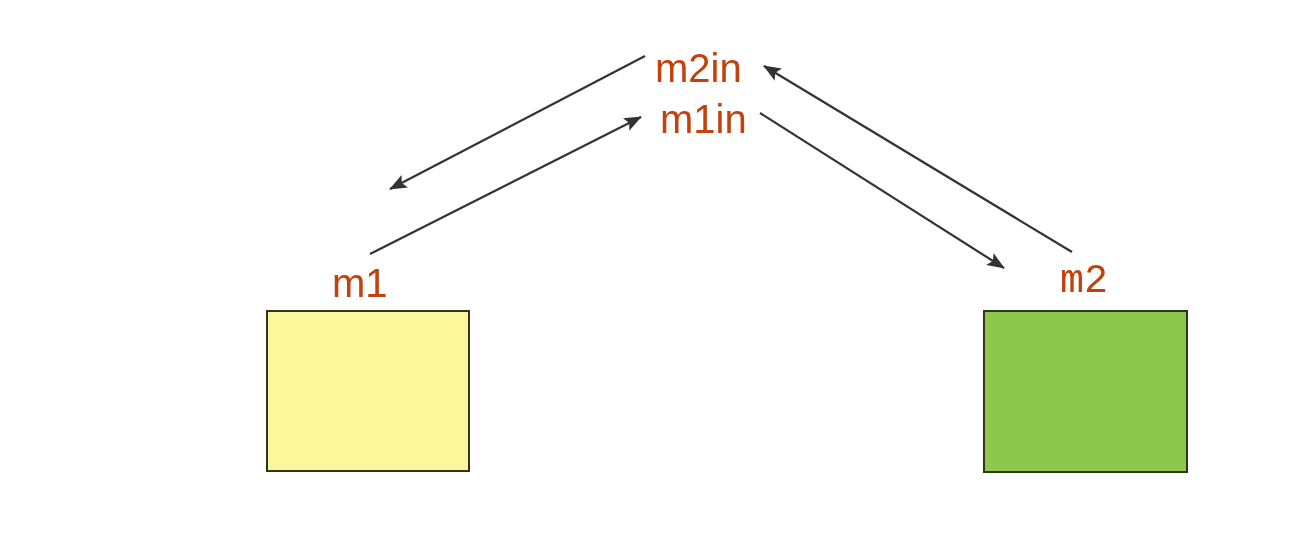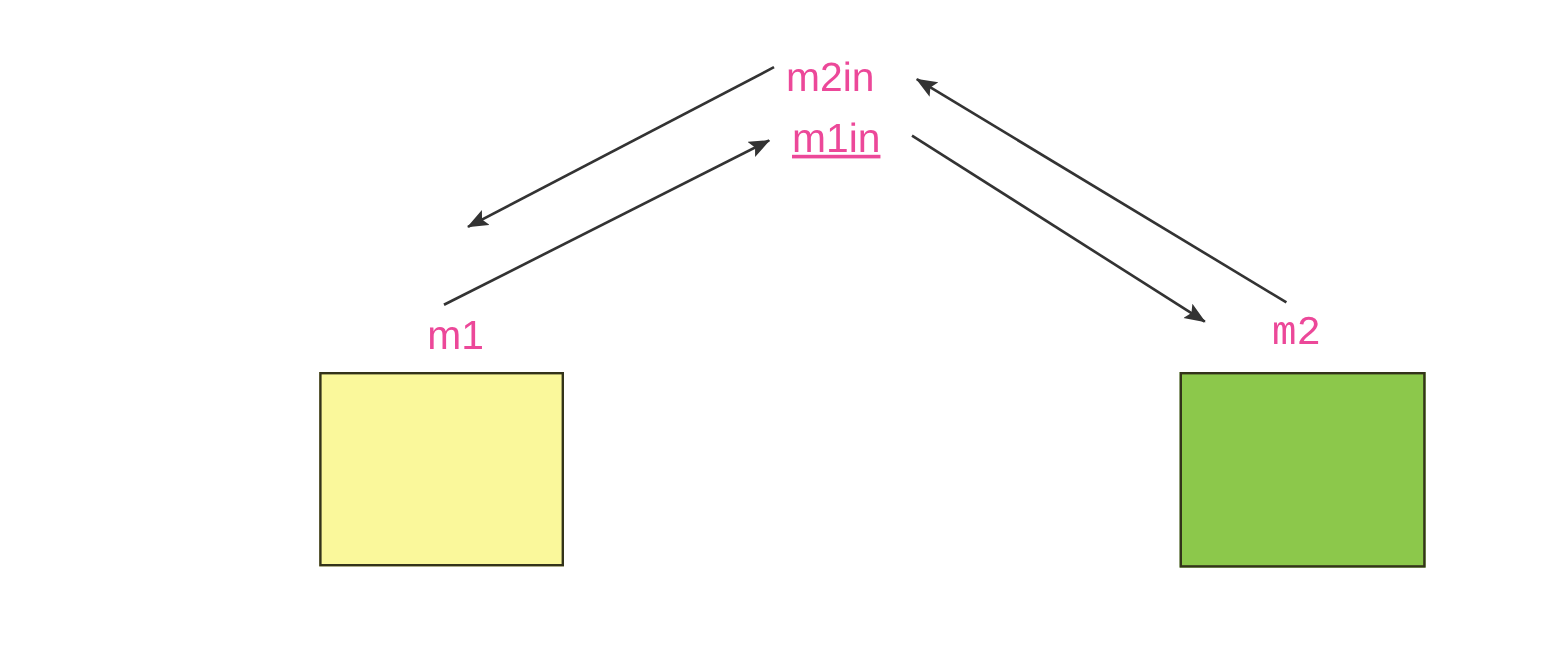--- a/index.html
+++ b/index.html
@@ -39,30 +39,30 @@
   }
   #box-m2 {
     left: 983px;
     top: 310px;
     width: 205px;
     height: 163px;
     background: #8cc84b;
   }
   .node-label {
     position: absolute;
-    color: #ec4899;
-    font-size: 34px;
+    color: #c2410c;
+    font-size: 40px;
     line-height: 1;
     white-space: nowrap;
     font-family: "Liberation Sans", sans-serif;
   }
-  #label-m1 { left: 356px; top: 263px; }
+  #label-m1 { left: 332px; top: 263px; }
   #label-m2 { left: 1060px; top: 262px; font-family: Liberation Mono, monospace; }
   #label-m2in { left: 655px; top: 48px; }
-  #label-m1in { left: 660px; top: 99px; text-decoration: underline; }
+  #label-m1in { left: 660px; top: 99px; }
 </style>
 </head>
 <body>
 
 <div id="canvas">
 
   <svg id="wires" viewBox="0 0 1305 549" xmlns="http://www.w3.org/2000/svg">
     <defs>
       <marker id="arrowhead" markerWidth="9" markerHeight="9" refX="7.6" refY="3.2" orient="auto" markerUnits="strokeWidth">
         <path d="M0,0 L8,3.2 L0,6.4 L1.6,3.2 z" fill="#333333"></path>

